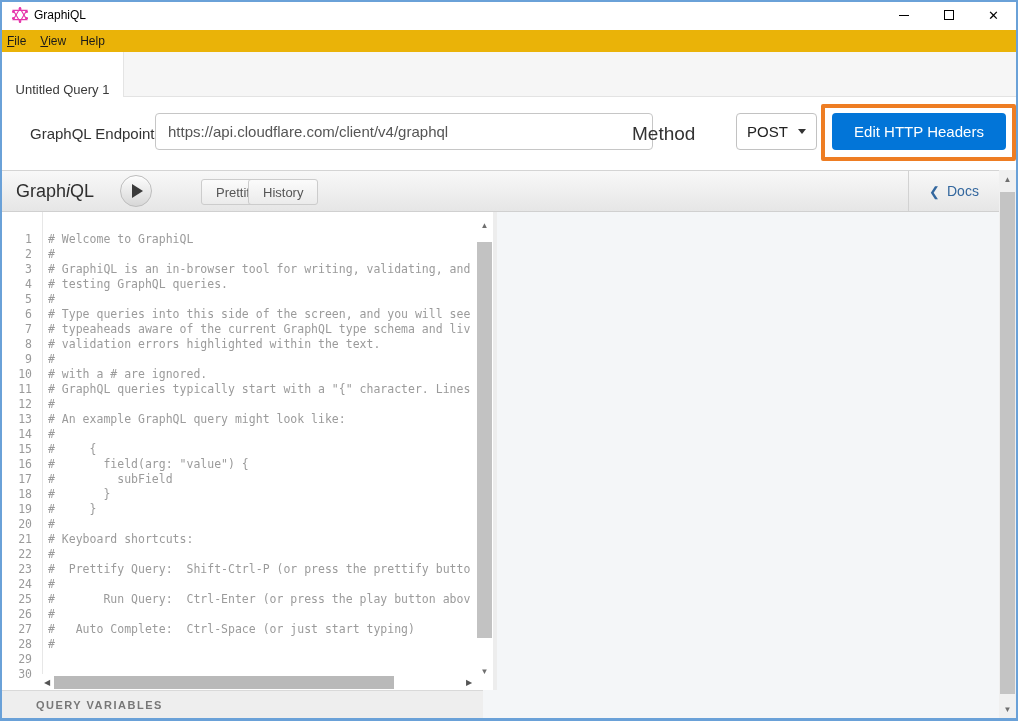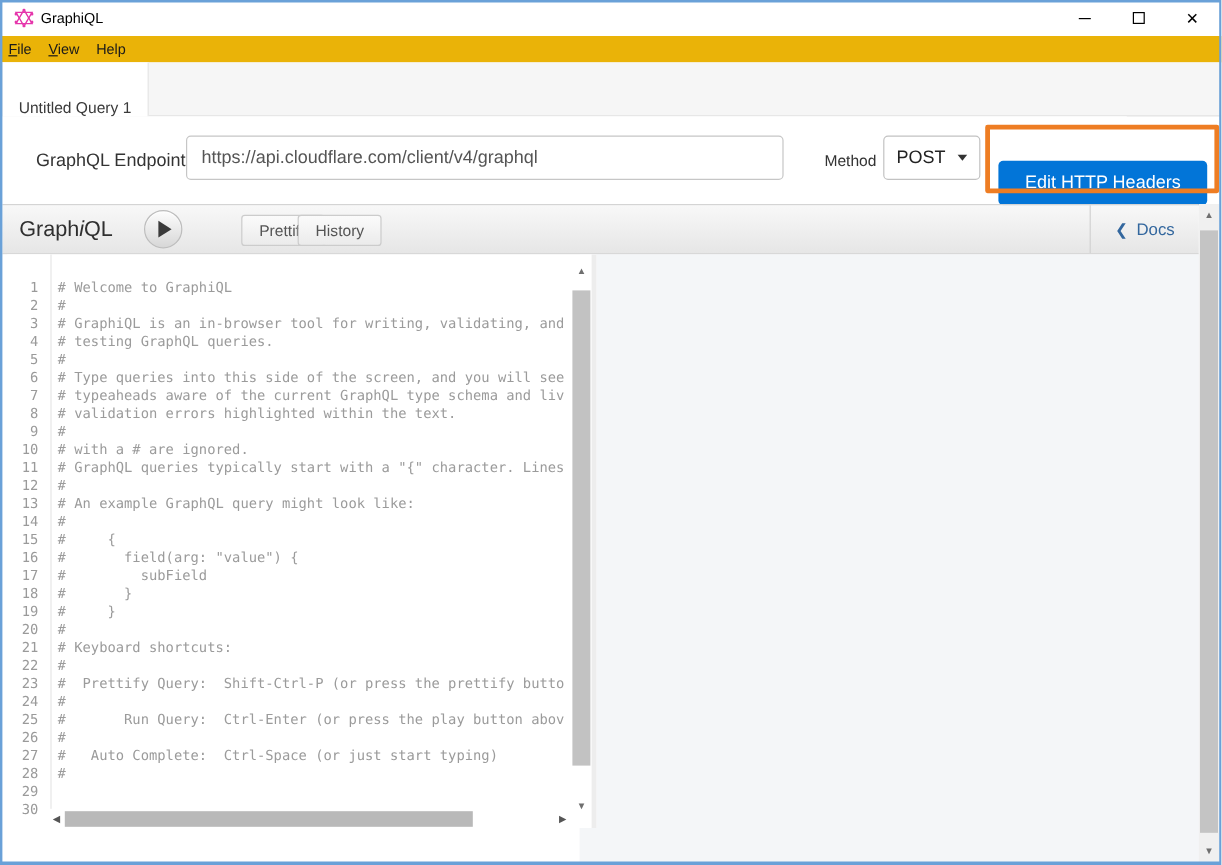--- a/index.html
+++ b/index.html
@@ -33,31 +33,31 @@
     display:flex; align-items:flex-end; justify-content:center; font-size:13px; color:#3a3a3a;
   }
   
   .request-bar { position:absolute; left:0; top:97px; width:939px; height:73px; background:#fff; }
   .endpoint-label { position:absolute; left:30px; top:0; line-height:73px; font-size:15px; color:#333; }
   .endpoint-input {
     position:absolute; left:155px; top:16px; width:498px; height:37px;
     border:1px solid #c6c6c6; border-radius:4px; padding:0 12px; font-size:15px; color:#555;
     font-family:"Liberation Sans", sans-serif; background:#fff; outline:none;
   }
-  .method-label { position:absolute; left:687px; top:0; line-height:73px; font-size:13px; color:#333; }
+  .method-label { position:absolute; left:632px; top:0; line-height:73px; font-size:19px; color:#333; }
   .method-select {
     position:absolute; left:736px; top:16px; width:81px; height:37px; background:#fff;
     border:1px solid #c2c2c2; border-radius:4px; display:flex; align-items:center; justify-content:center;
     gap:10px; font-size:15px; color:#222; cursor:default;
   }
   .caret-down { width:0; height:0; border-left:4px solid transparent; border-right:4px solid transparent; border-top:5px solid #333; }
   .edit-headers-btn {
     position:absolute; left:832px; top:16px; width:174px; height:37px; border:none; border-radius:4px;
     color:#fff; font-size:15px; font-weight:500; font-family:"Liberation Sans", sans-serif;
-    display:flex; align-items:center; justify-content:center;margin-top:21px;
+    display:flex; align-items:center; justify-content:center;
   }
   .orange-highlight { position:absolute; left:821px; top:104px; width:195px; height:57px; border:4px solid #EE7D23; border-radius:2px; z-index:40; }
   
   .topbar {
     position:absolute; left:2px; top:170px; width:997px; height:42px;
     background:linear-gradient(#f8f8f8,#e6e6e6); border-top:1px solid #d4d4d4; border-bottom:1px solid #d0d0d0;
   }
   .gql-logo { position:absolute; left:14px; top:0; line-height:40px; font-size:18px; color:#2f2f2f; font-weight:500; }
   .gql-logo .it { font-style:italic; }
   .execute-btn {
@@ -255,20 +255,23 @@
       <div class="sb-arrow" style="bottom:0;">▼</div>
     </div>
     <div class="ed-hscroll">
       <div class="sb-arrow-h" style="left:0;">◀</div>
       <div class="ed-hthumb"></div>
       <div class="sb-arrow-h" style="right:0;">▶</div>
     </div>
     <div class="pane-gap"></div>
   </div>
 
+  <div class="qv-bar">
+    <div class="qv-title">QUERY VARIABLES</div>
+  </div>
 
   <div class="win-scroll">
     <div class="sb-arrow" style="top:2px;">▲</div>
     <div class="win-vthumb"></div>
     <div class="sb-arrow" style="bottom:3px;">▼</div>
   </div>
 
   <div class="window-border"></div>
 </div>
 

